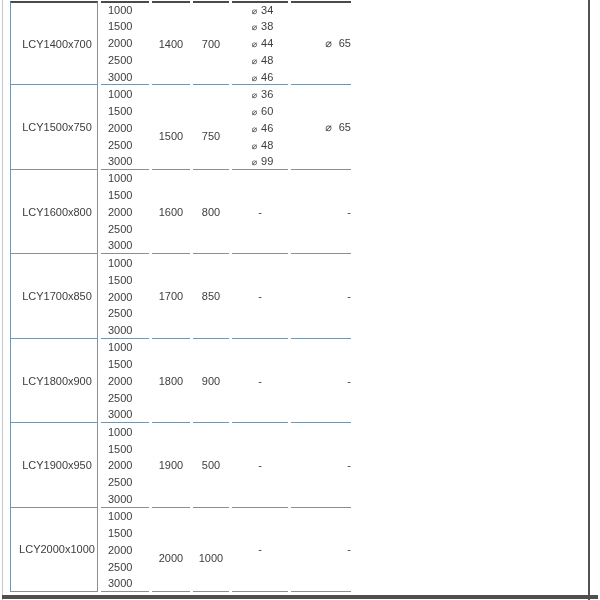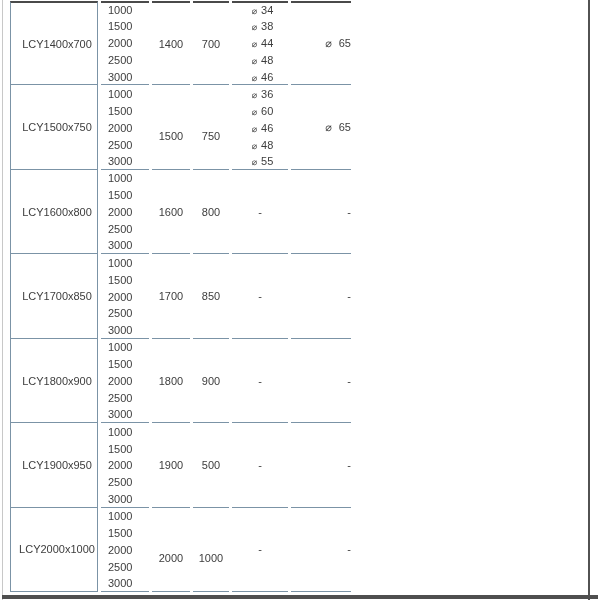--- a/index.html
+++ b/index.html
@@ -99,21 +99,21 @@
   <tr>
     <td class="c2">2000</td>
     <td class="c5"><span class="dsym">⌀</span><span>46</span></td>
   </tr>
   <tr>
     <td class="c2">2500</td>
     <td class="c5"><span class="dsym">⌀</span><span>48</span></td>
   </tr>
   <tr>
     <td class="c2 bb">3000</td>
-    <td class="c5 bb"><span class="dsym">⌀</span><span>55</span></td>
+    <td class="c5 bb"><span class="dsym">⌀</span><span>99</span></td>
   </tr>
 
   <tr>
     <td class="c1" rowspan="5">LCY1600x800</td>
     <td class="c2">1000</td>
     <td class="c3" rowspan="5">1600</td>
     <td class="c4" rowspan="5">800</td>
     <td class="c5 dash" rowspan="5">-</td>
     <td class="c6" rowspan="5">-</td>
   </tr>

